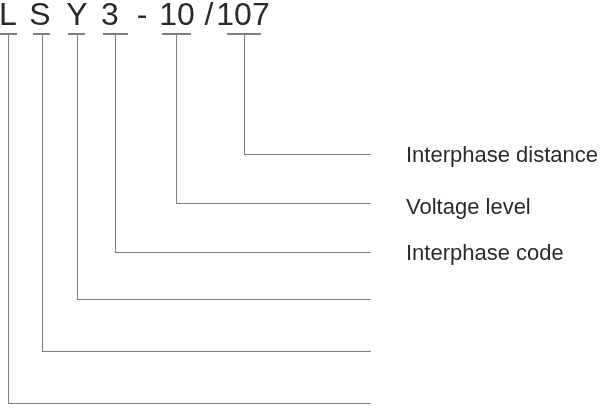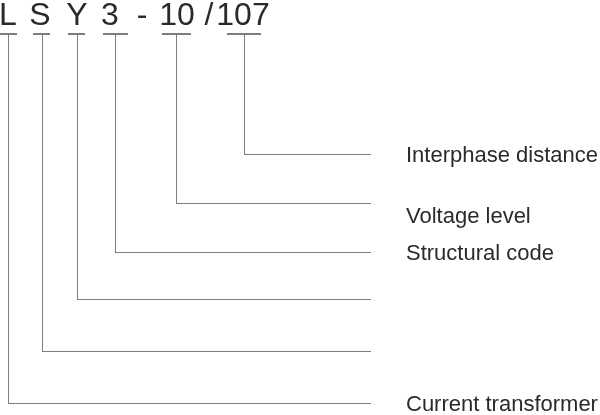--- a/index.html
+++ b/index.html
@@ -64,17 +64,16 @@
   <div class="tick" style="left:227px;width:34px"></div>
 
   <div class="conn" style="left:244px;width:126px;height:119px"></div>
   <div class="conn" style="left:176px;width:194px;height:168px"></div>
   <div class="conn" style="left:115px;width:255px;height:217px"></div>
   <div class="conn" style="left:77px;width:293px;height:264px"></div>
   <div class="conn" style="left:42px;width:328px;height:316px"></div>
   <div class="conn" style="left:8px;width:362px;height:368px"></div>
 
   <div class="leader-label" style="top:143px">Interphase distance</div>
-  <div class="leader-label" style="top:204px">Voltage level</div>
-  <div class="leader-label" style="top:241px">Structural code</div>
-  <div class="leader-label" style="top:392px">Current transformer</div>
+  <div class="leader-label" style="top:195px">Voltage level</div>
+  <div class="leader-label" style="top:241px">Interphase code</div>
 
 </div>
 
 </body></html>

